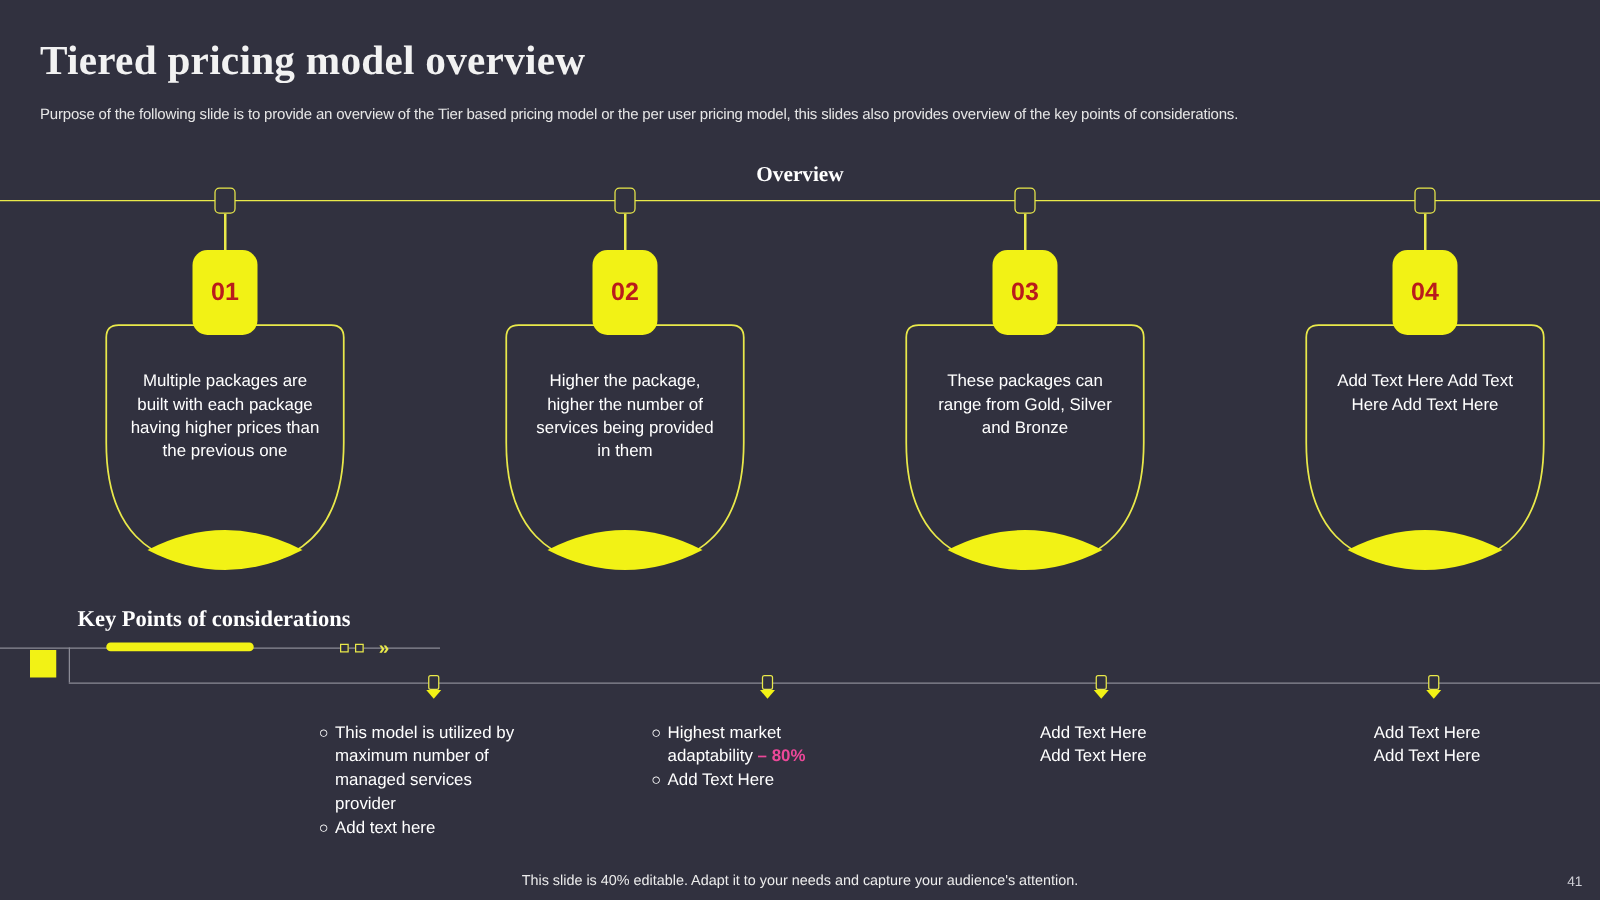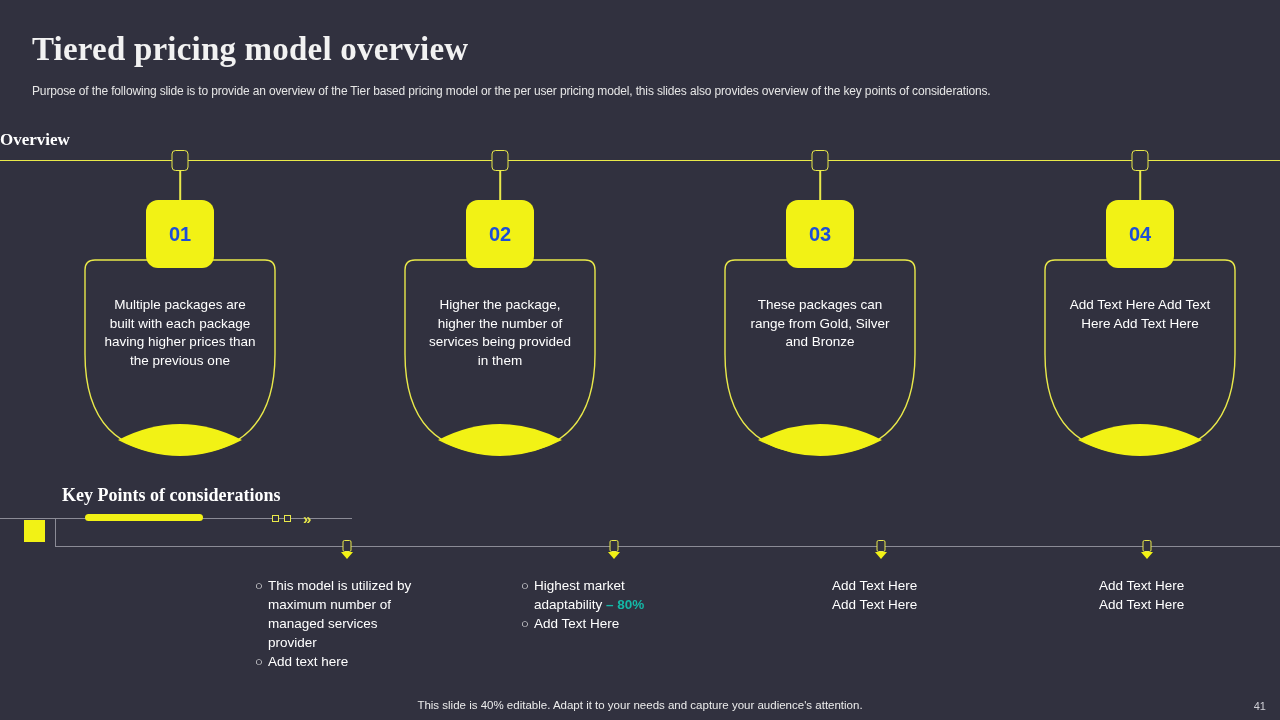--- a/index.html
+++ b/index.html
@@ -29,21 +29,21 @@
     font-size:12px;
     color:#e6e6e6;
     letter-spacing:-0.15px;
     white-space:nowrap;
   }
 
   
   #overview-heading {
     position:absolute;
     left:0; right:0; top:130px;
-    text-align:left;
+    text-align:center;
     font-family:"Liberation Serif", serif;
     font-weight:700;
     font-size:17px;
     color:#ffffff;
   }
 
   #overview-rail {
     position:absolute;
     left:0; top:160px;
     width:1280px; height:1px;
@@ -67,25 +67,25 @@
     transform:translateX(-50%);
   }
 
   
   .shield { position:absolute; top:200px; transform:translateX(-50%); }
   .shield-outline { position:absolute; left:0; top:58px; }
   .badge {
     position:absolute;
     left:50%; top:0;
     transform:translateX(-50%);
-    width:68px; height:68px;
+    width:52px; height:68px;
     background:#f2f215;
     border-radius:12px;
     display:flex; align-items:center; justify-content:center;
-    font-size:20px; font-weight:700; color:#1d4ed8;
+    font-size:20px; font-weight:700; color:#b91c1c;
     z-index:3;
   }
   .shield-text {
     position:absolute;
     left:50%; top:96px;
     transform:translateX(-50%);
     width:152px;
     text-align:center;
     font-size:13.5px;
     line-height:18.6px;
@@ -179,21 +179,21 @@
   }
   .kp-li { display:flex; align-items:flex-start; }
   .kp-bullet {
     flex:0 0 auto;
     width:13px;
     font-size:13px;
     line-height:19px;
     color:#ffffff;
   }
   .kp-plain { display:block; }
-  .hl { color:#14b8a6; font-weight:700; }
+  .hl { color:#ec4899; font-weight:700; }
 
   
   #footer-note {
     position:absolute;
     left:0; right:0; top:699px;
     text-align:center;
     font-size:11.5px;
     color:#ececec;
   }
   #page-number {

